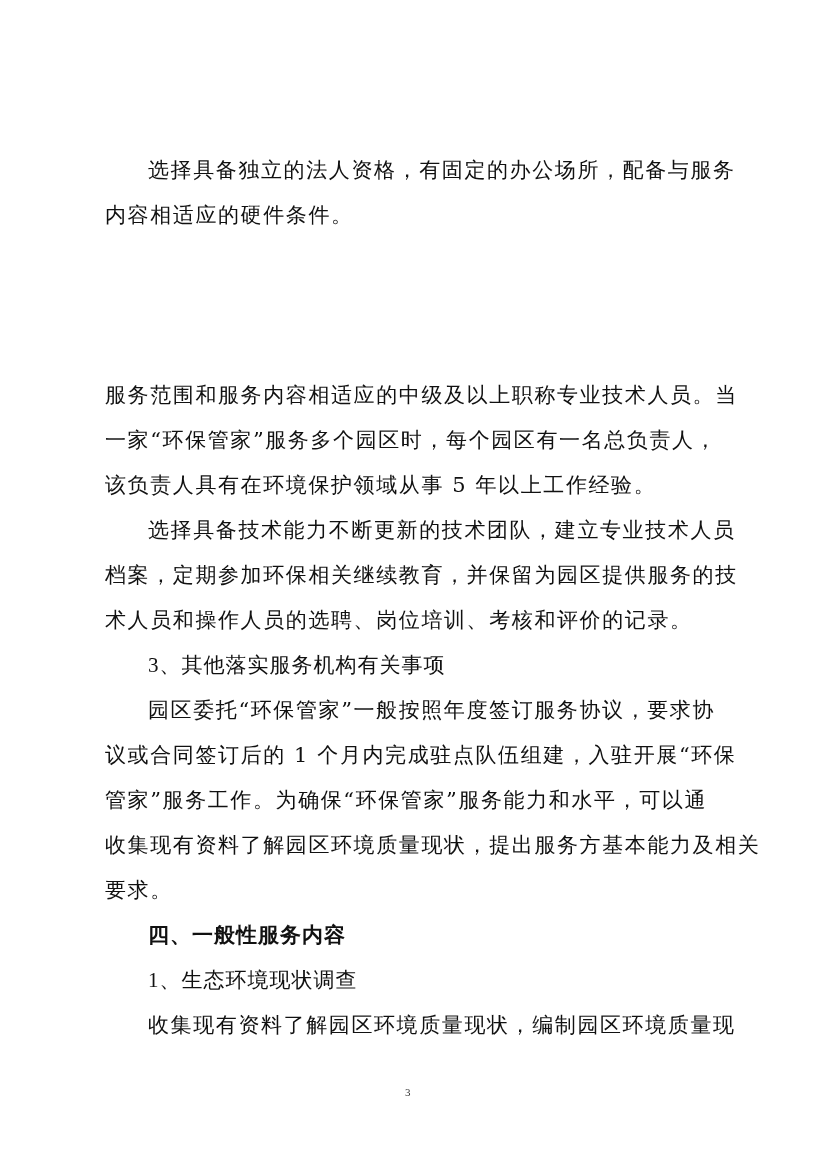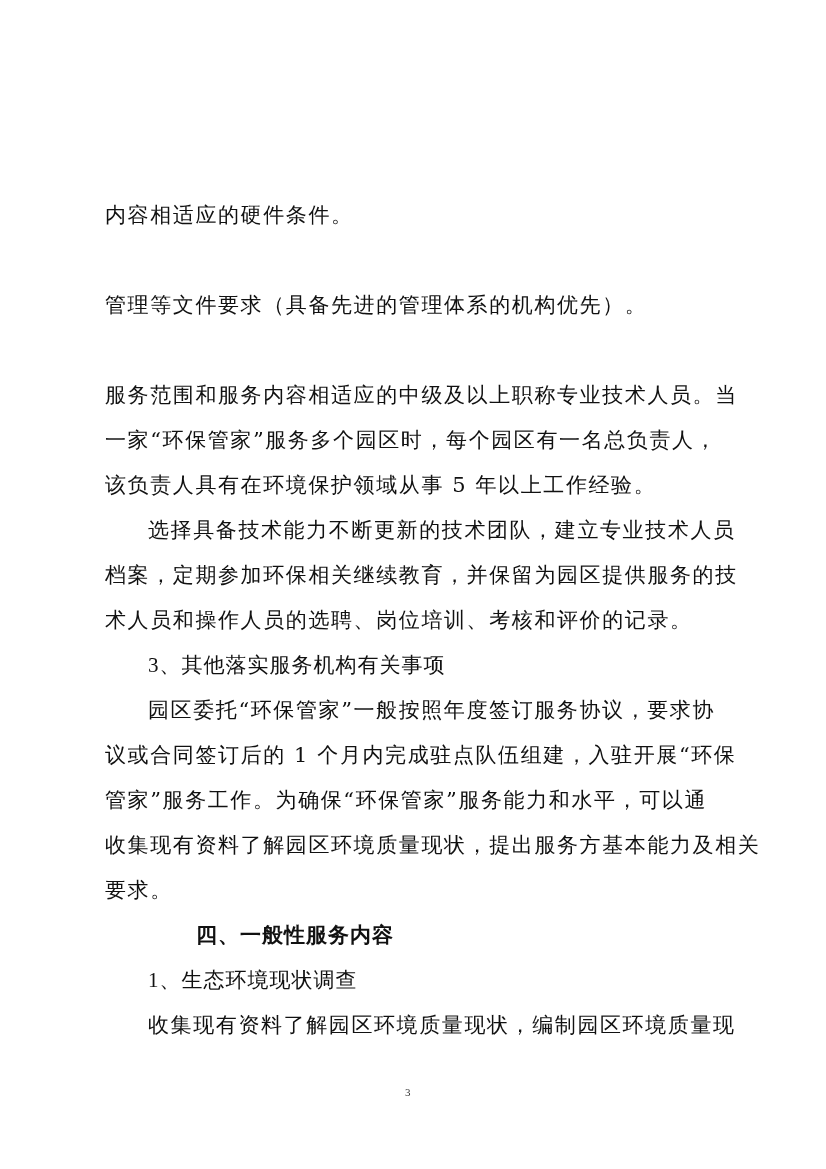--- a/index.html
+++ b/index.html
@@ -2,31 +2,31 @@
 <html><head>
 <meta charset="utf-8">
 <style>
   html, body { margin: 0; padding: 0; background: #ffffff; }
   body { width: 826px; height: 1169px; position: relative; overflow: hidden;
          font-family: "DejaVu Serif", "Liberation Serif", serif; color: #111; }
   .page { position: absolute; left: 0; top: 0; width: 826px; height: 1169px; background: #fff; }
   .line { position: absolute; left: 105px; width: 620px; font-size: 21px; line-height: 28px;
           white-space: nowrap; letter-spacing: 1.6px; }
   .indent { left: 148px; }
-  .heading { font-family: "DejaVu Sans", "Liberation Sans", sans-serif; font-weight: bold; letter-spacing: 1px; margin-left: 48px; }
+  .heading { font-family: "DejaVu Sans", "Liberation Sans", sans-serif; font-weight: bold; letter-spacing: 1px; }
   .sub { font-family: Liberation Serif, serif; letter-spacing: 1px; }
   .pagenum { position: absolute; left: 405px; top: 1086px; font-size: 11px;
              font-family: "Liberation Serif", serif; color: #333; }
 </style>
 </head>
 <body>
 
 <div class="page">
+  <div class="line indent" style="top:156px">选择具备独立的法人资格，有固定的办公场所，配备与服务</div>
   <div class="line" style="top:201px">内容相适应的硬件条件。</div>
-  <div class="line" style="top:291px">管理等文件要求（具备先进的管理体系的机构优先）。</div>
   <div class="line" style="top:426px">一家“环保管家”服务多个园区时，每个园区有一名总负责人，</div>
   <div class="line" style="top:381px">服务范围和服务内容相适应的中级及以上职称专业技术人员。当</div>
   <div class="line" style="top:471px">该负责人具有在环境保护领域从事 5 年以上工作经验。</div>
   <div class="line indent" style="top:516px">选择具备技术能力不断更新的技术团队，建立专业技术人员</div>
   <div class="line" style="top:561px">档案，定期参加环保相关继续教育，并保留为园区提供服务的技</div>
   <div class="line" style="top:606px">术人员和操作人员的选聘、岗位培训、考核和评价的记录。</div>
   <div class="line indent sub" style="top:651px">3、其他落实服务机构有关事项</div>
   <div class="line indent" style="top:696px">园区委托“环保管家”一般按照年度签订服务协议，要求协</div>
   <div class="line" style="top:741px">议或合同签订后的 1 个月内完成驻点队伍组建，入驻开展“环保</div>
   <div class="line" style="top:786px">管家”服务工作。为确保“环保管家”服务能力和水平，可以通</div>

